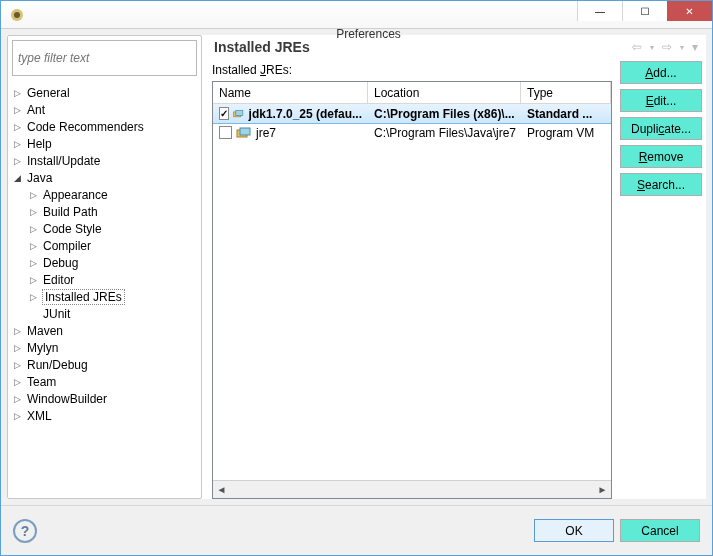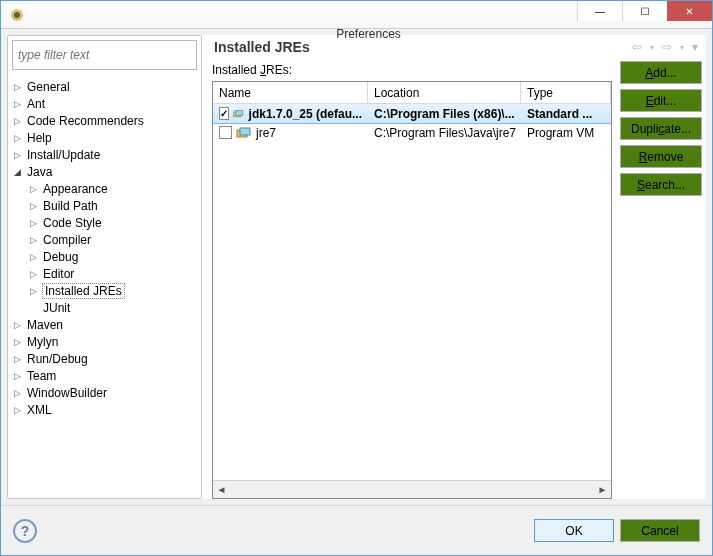--- a/index.html
+++ b/index.html
@@ -6,21 +6,21 @@
   html, body { margin: 0; padding: 0; height: 100%; font-family: "Segoe UI", Tahoma, sans-serif; font-size: 12px; color: #000; background: #fff; }
   .window { width: 713px; height: 556px; border: 1px solid #5aa0d8; background: #f0f0f0; display: flex; flex-direction: column; }
   .titlebar { height: 28px; background: linear-gradient(#fff, #f7f7f7); display: flex; align-items: center; border-bottom: 1px solid #d0d0d0; position: relative; }
   .titlebar-icon { width: 16px; height: 16px; margin-left: 8px; }
   .titlebar-title { flex: 1; text-align: center; font-size: 12px; color: #333; margin-top: 38px; }
   .titlebar-controls { display: flex; height: 22px; position: absolute; right: 0; top: 0; }
   .titlebar-btn { width: 45px; height: 20px; display: flex; align-items: center; justify-content: center; font-size: 10px; background: #fff; border-left: 1px solid #d5d5d5; }
   .titlebar-btn.close { background: #c75050; color: #fff; border-left: none; }
   .body { flex: 1; display: flex; background: #fff; margin: 6px; border: 0; }
   .sidebar { width: 195px; display: flex; flex-direction: column; border: 1px solid #c8c8c8; border-radius: 2px; }
-  .filter-input { margin: 4px; padding: 3px 5px; border: 1px solid #b8b8b8; font-size: 12px; height: 30px; color: #888; font-style: italic; }
+  .filter-input { margin: 4px; padding: 3px 5px; border: 1px solid #b8b8b8; font-size: 12px; height: 36px; color: #888; font-style: italic; }
   .tree { flex: 1; overflow: auto; padding: 4px 0; }
   .tree-item { display: flex; align-items: center; height: 17px; padding-left: 6px; cursor: default; white-space: nowrap; }
   .tree-item .twisty { width: 12px; font-size: 9px; color: #666; }
   .tree-item.depth-1 { padding-left: 22px; }
   .tree-item.selected { }
   .tree-item.selected .label-text { border: 1px dotted #888; padding: 0 2px; }
   .label-text { padding: 0 1px; }
   .main { flex: 1; display: flex; flex-direction: column; padding: 0 4px 0 10px;}
   .main-header { display: flex; align-items: center; padding: 4px 2px 6px 2px; }
   .main-title { font-weight: bold; font-size: 14px; flex: 1; color: #3b3b3b; }
@@ -43,21 +43,21 @@
   .td { padding: 0 6px; overflow: hidden; text-overflow: ellipsis; white-space: nowrap; display: flex; align-items: center; gap: 4px;}
   .td.name { width: 155px; }
   .td.loc { width: 153px; }
   .td.type { flex: 1; }
   .chk { width: 13px; height: 13px; border: 1px solid #888; background: #fff; display: inline-flex; align-items: center; justify-content: center; font-size: 10px; line-height: 1; }
   .jre-icon { width: 16px; height: 12px; }
   .scroll-strip { height: 18px; border-top: 1px solid #d0d0d0; display: flex; align-items: center; background: #f0f0f0; }
   .scroll-strip .arrow-l, .scroll-strip .arrow-r { width: 17px; text-align: center; color: #555; font-size: 10px;}
   .scroll-strip .track { flex: 1; height: 14px; }
   .button-col { width: 82px; display: flex; flex-direction: column; gap: 5px; }
-  .btn { height: 23px; border: 1px solid #adadad; background: #4d7c0f; font-size: 12px; display: flex; align-items: center; justify-content: center; cursor: default; }
+  .btn { height: 23px; border: 1px solid #adadad; background: #5eead4; font-size: 12px; display: flex; align-items: center; justify-content: center; cursor: default; }
   .btn .u { text-decoration: underline; }
   .footer { height: 50px; border-top: 1px solid #d8d8d8; display: flex; align-items: center; padding: 0 12px; background: #f0f0f0; }
   .help { width: 24px; height: 24px; border: 2px solid #7a9ec2; border-radius: 50%; color: #5a7ea2; display: flex; align-items: center; justify-content: center; font-weight: bold; font-size: 14px; }
   .footer-spacer { flex: 1; }
   .footer .btn { width: 80px; margin-left: 6px; }
   .footer .btn.primary { border: 1px solid #5b9bd5; background: #e5f1fb; }
 </style>
 </head>
 <body>
 

